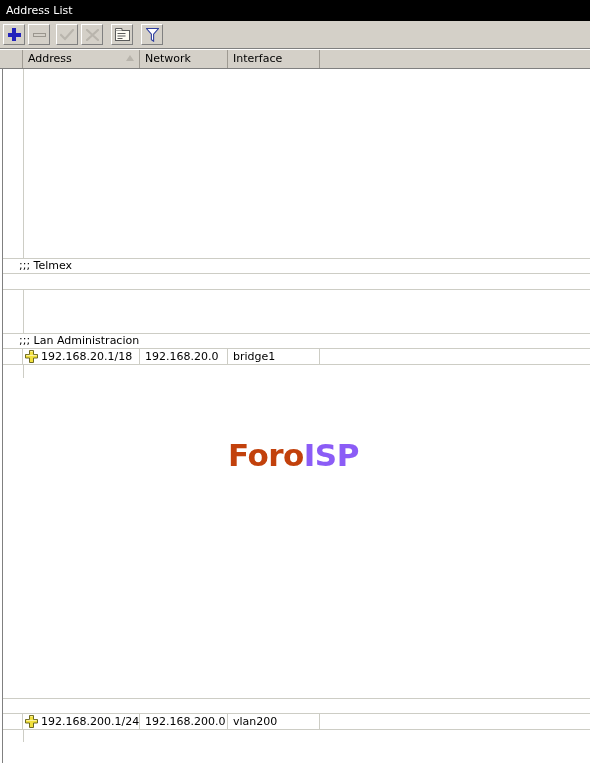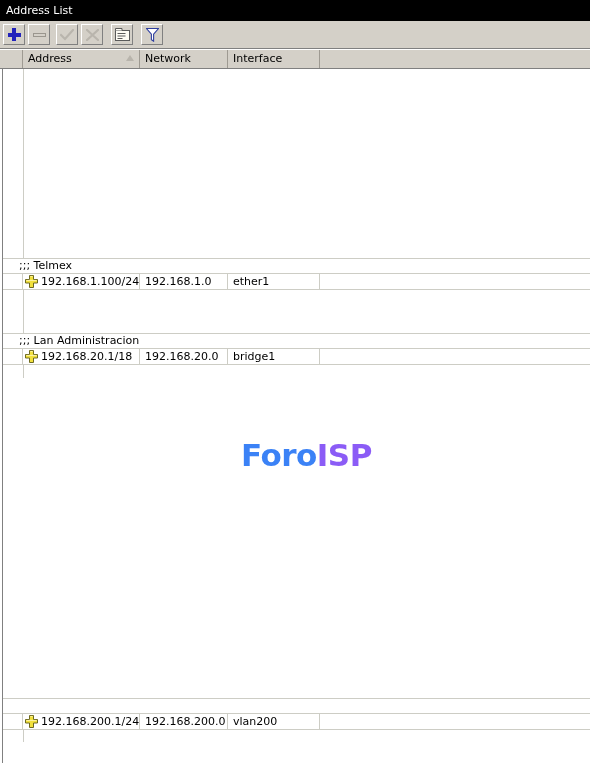--- a/index.html
+++ b/index.html
@@ -230,21 +230,21 @@
     position: absolute;
     left: 228px;
     top: 368px;
     font-size: 31px;
     font-weight: bold;
     letter-spacing: -0.5px;
     white-space: nowrap;
     user-select: none;
     pointer-events: none;
   }
-  .wm-a { color: #3b82f6; margin-left: 13px; }
+  .wm-a { color: #c2410c; }
   .wm-b { color: #8b5cf6; }
 </style>
 </head>
 <body>
 
 <div id="app">
 
   <div class="titlebar">
     <span>Address List</span>
   </div>
@@ -312,37 +312,20 @@
     <div class="gutter-line" style="top:0px; height:190px;"></div>
 
     <div class="hline" style="top:189px;"></div>
 
     <div class="comment-row" style="top:190px;">
       <span class="ctext">;;; Telmex</span>
     </div>
 
     <div class="hline" style="top:204px;"></div>
 
-    <div class="addr-row" style="top:205px;">
-      <div class="cell c-gutter"></div>
-      <div class="cell c-addr">
-        <svg class="addr-icon" viewBox="0 0 13 13">
-          <path d="M4.5 0.5 L8.5 0.5 L8.5 4.5 L12.5 4.5 L12.5 8 L8.5 8 L8.5 12.5 L4.5 12.5 L4.5 8 L0.5 8 L0.5 4.5 L4.5 4.5 Z" fill="#f2e13c" stroke="#6e6a20" stroke-width="1"></path>
-          <path d="M5.4 1.4 L7.6 1.4 M1.4 5.4 L11.6 5.4" stroke="#fdf6b8" stroke-width="0.9" fill="none"></path>
-        </svg>
-        <span>192.168.1.100/24</span>
-      </div>
-      <div class="cell c-net">
-        <span>192.168.1.0</span>
-      </div>
-      <div class="cell c-if">
-        <span>ether1</span>
-      </div>
-      <div class="cell c-rest"></div>
-    </div>
 
     <div class="hline" style="top:220px;"></div>
     <div class="gutter-line" style="top:221px; height:43px;"></div>
 
     <div class="hline" style="top:264px;"></div>
 
     <div class="comment-row" style="top:265px;">
       <span class="ctext">;;; Lan Administracion</span>
     </div>
 

